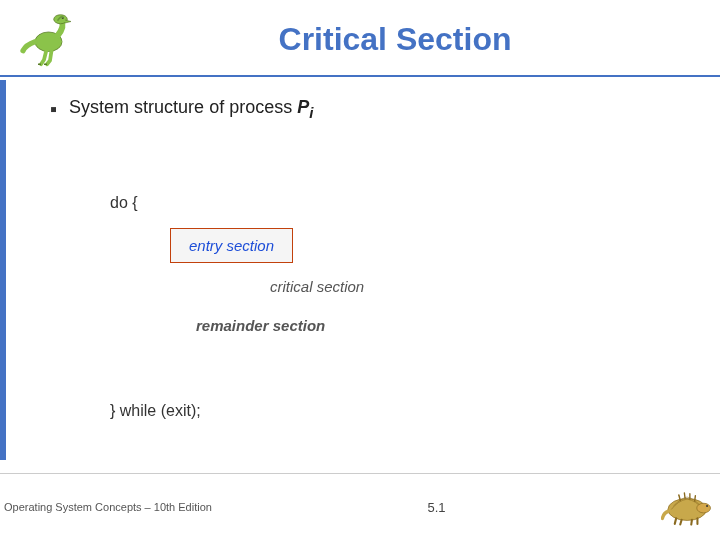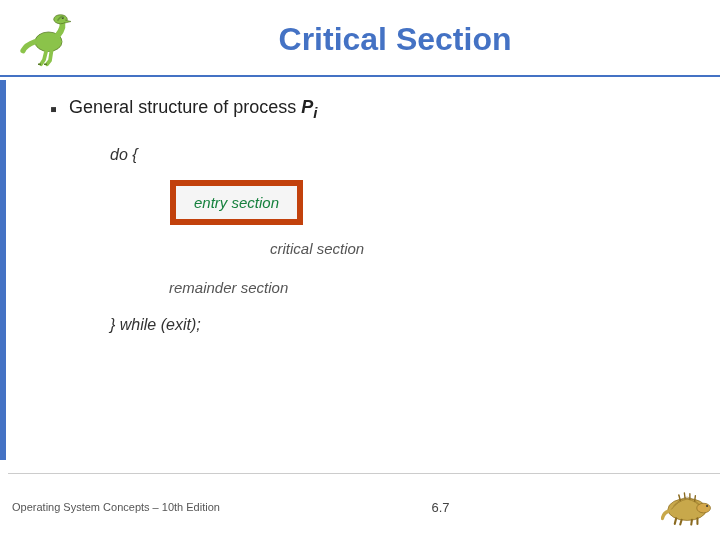--- a/index.html
+++ b/index.html
@@ -107,48 +107,48 @@
 
     .code-indent-2 {
       margin-left: 60px;
     }
 
     .code-indent-3 {
       margin-left: 80px;
     }
 
     .code-keyword {
-      font-style: italic;
-      color: #333;
+      color: #333;
+      margin-top: 48px;
     }
 
     .section-box {
       display: inline-block;
-      border: 6px solid #c2410c;
+      border: 1px solid #c2410c;
       background: #f5f5f5;
       padding: 3px 18px;
       font-style: italic;
       font-size: 15px;
-      color: #15803d;
+      color: #1d4ed8;
       min-width: 120px;
       text-align: center;
     }
 
     .section-plain {
       font-style: italic;
       font-size: 15px;
       color: #555;
       padding: 2px 0;
     }
 
     
     .footer {
       position: absolute;
       bottom: 0;
-      left: 8px;
+      left: 0;
       right: 0;
       display: flex;
       align-items: center;
       justify-content: space-between;
       padding: 8px 4px;
       border-top: 1px solid #ccc;
       font-size: 11px;
       color: #555;
     }
 
@@ -204,54 +204,54 @@
     <div class="header-title">Critical Section</div>
   </div>
 
   <div class="left-accent"></div>
 
   <div class="content">
 
     <div class="bullet-item">
       <span class="bullet-icon">▪</span>
       <span class="bullet-text">
-        <span>General structure of process </span><em>P<sub>i</sub></em>
+        <span>System structure of process </span><em>P<sub>i</sub></em>
       </span>
     </div>
 
     <div class="code-block">
 
       <div class="code-line code-indent-1">
         <span class="code-keyword">do  {</span>
       </div>
 
       <div class="code-line code-indent-3" style="margin-top:6px; margin-bottom:4px;">
         <span class="section-box">entry section</span>
       </div>
 
       <div class="code-line code-indent-2" style="margin-left: 180px; margin-bottom:4px;">
         <span class="section-plain">critical section</span>
       </div>
 
 
-      <div class="code-line" style="margin-left: 79px; margin-bottom:4px;">
+      <div class="code-line" style="margin-left: 106px; margin-bottom:4px;font-weight:bold;">
         <span class="section-plain">remainder section</span>
       </div>
 
       <div class="code-line code-indent-1" style="margin-top:4px;">
         <span class="code-keyword">} while (exit);</span>
       </div>
 
     </div>
   </div>
 
   <div class="footer">
     <div>Operating System Concepts – 10th Edition</div>
 
-    <div class="footer-center">6.7</div>
+    <div class="footer-center">5.1</div>
 
     <div class="dino-container">
       <svg class="footer-dino" viewBox="0 0 80 60" xmlns="http://www.w3.org/2000/svg">
 
         <g>
 
           <ellipse cx="38" cy="35" rx="28" ry="16" fill="#C8A84B" stroke="#8a6a20" stroke-width="1"></ellipse>
 
           <path d="M15 35 Q25 22 38 20 Q51 22 61 35" fill="none" stroke="#8a6a20" stroke-width="0.8"></path>
           <path d="M18 30 Q30 18 38 17 Q46 18 58 30" fill="none" stroke="#8a6a20" stroke-width="0.8"></path>

